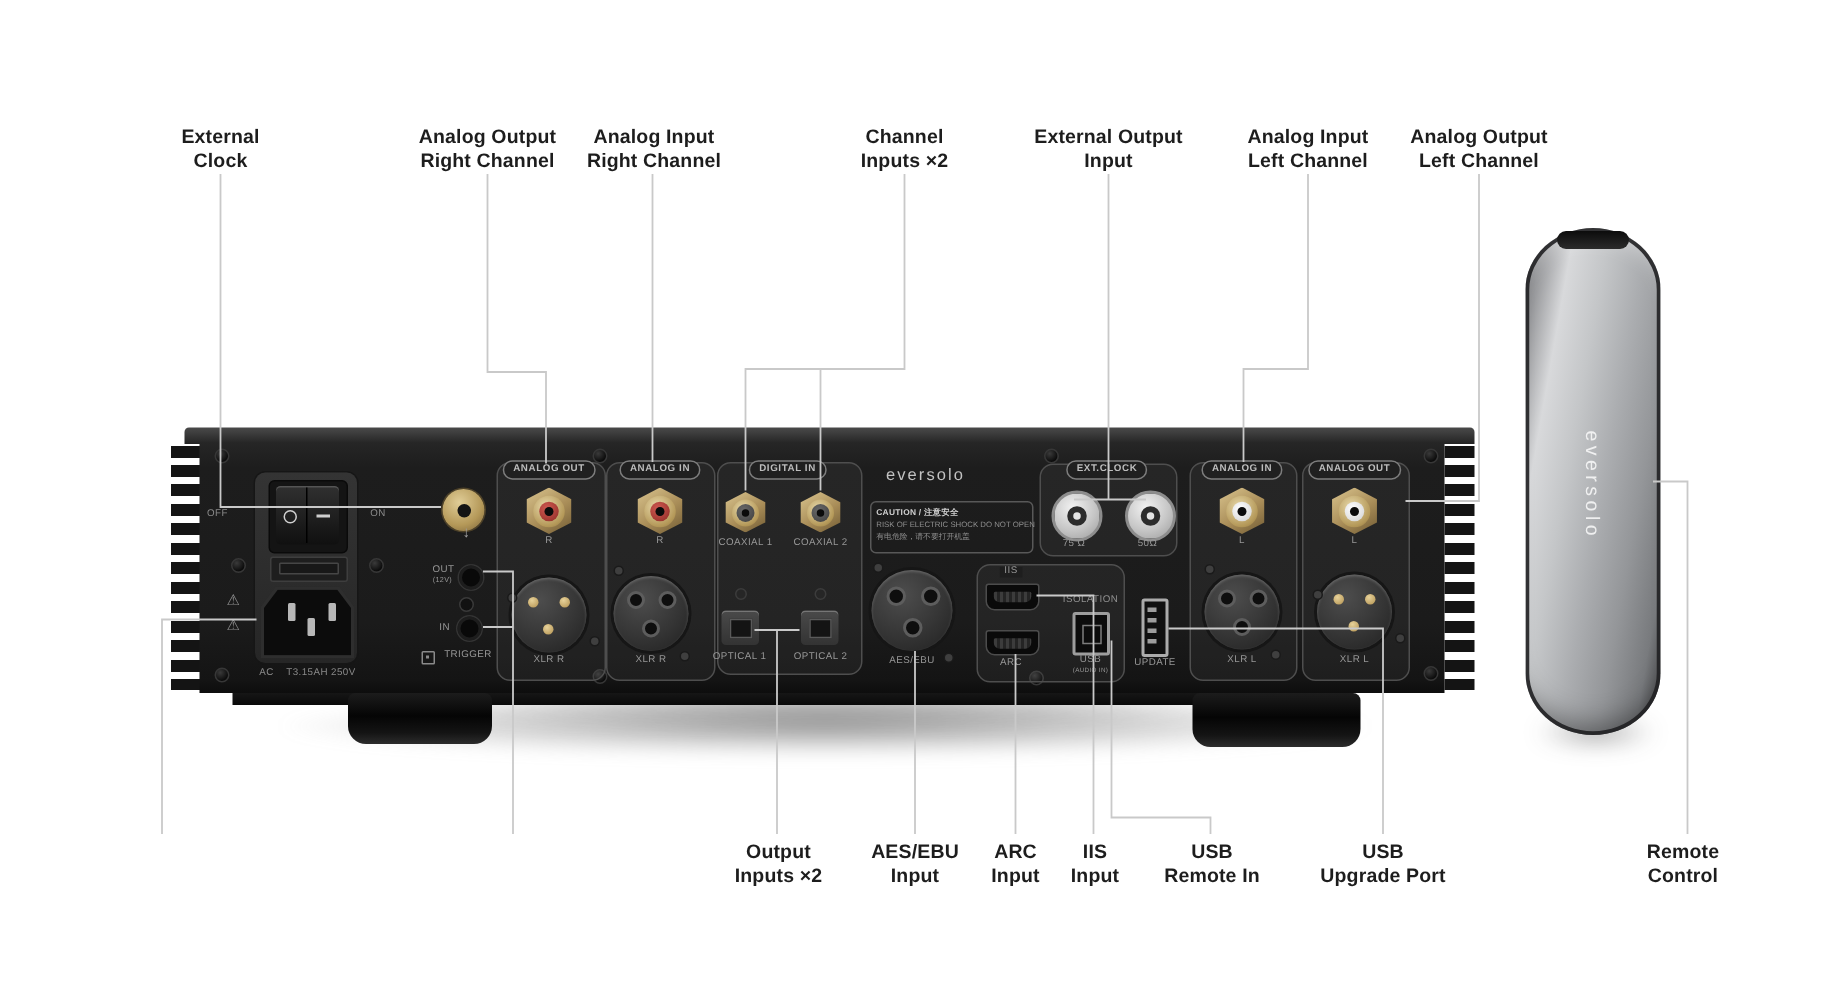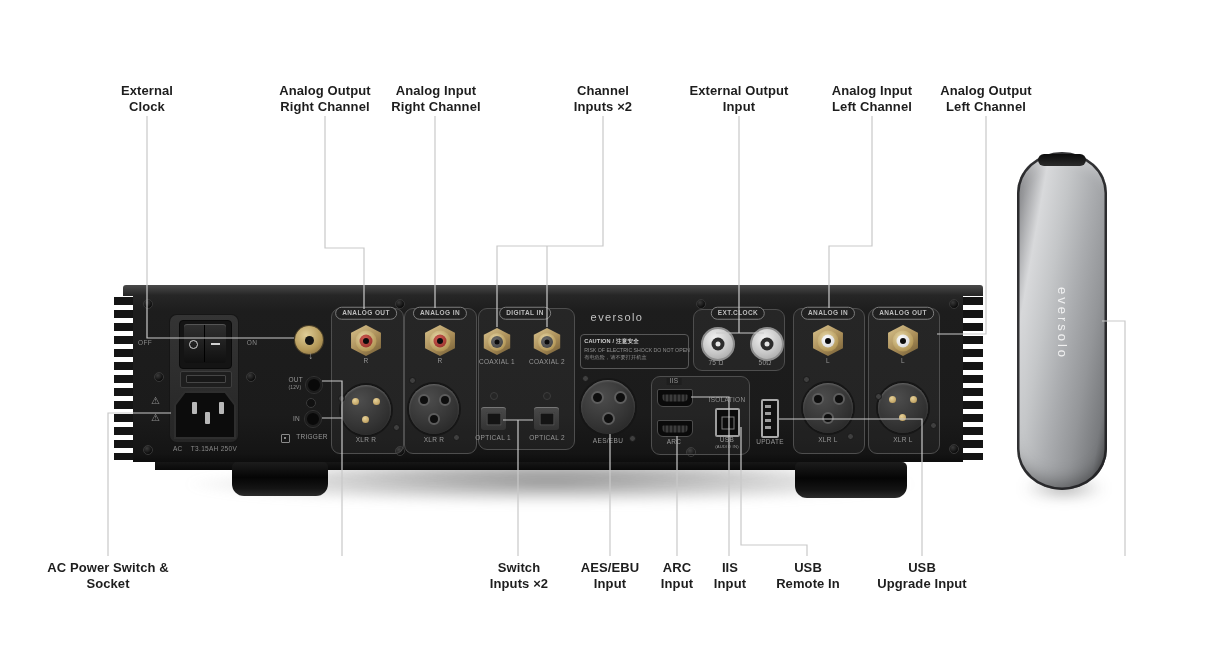--- a/index.html
+++ b/index.html
@@ -321,42 +321,42 @@
   </div>
   <div class="callout" style="left:872px;top:83px;">
     <div>Analog Input</div>
     <div>Left Channel</div>
   </div>
   <div class="callout" style="left:986px;top:83px;">
     <div>Analog Output</div>
     <div>Left Channel</div>
   </div>
 
-  <div class="callout" style="left:108px;top:560px;">
-    <div>AC Power Switch &amp;</div>
-    <div>Socket</div>
-  </div>
   <div class="callout" style="left:519px;top:560px;">
-    <div>Switch</div>
+    <div>Output</div>
     <div>Inputs ×2</div>
   </div>
   <div class="callout" style="left:610px;top:560px;">
     <div>AES/EBU</div>
     <div>Input</div>
   </div>
   <div class="callout" style="left:677px;top:560px;">
     <div>ARC</div>
     <div>Input</div>
   </div>
   <div class="callout" style="left:730px;top:560px;">
     <div>IIS</div>
     <div>Input</div>
   </div>
   <div class="callout" style="left:808px;top:560px;">
     <div>USB</div>
     <div>Remote In</div>
   </div>
   <div class="callout" style="left:922px;top:560px;">
     <div>USB</div>
-    <div>Upgrade Input</div>
+    <div>Upgrade Port</div>
+  </div>
+  <div class="callout" style="left:1122px;top:560px;">
+    <div>Remote</div>
+    <div>Control</div>
   </div>
 
 </div>
 
 </body></html>

